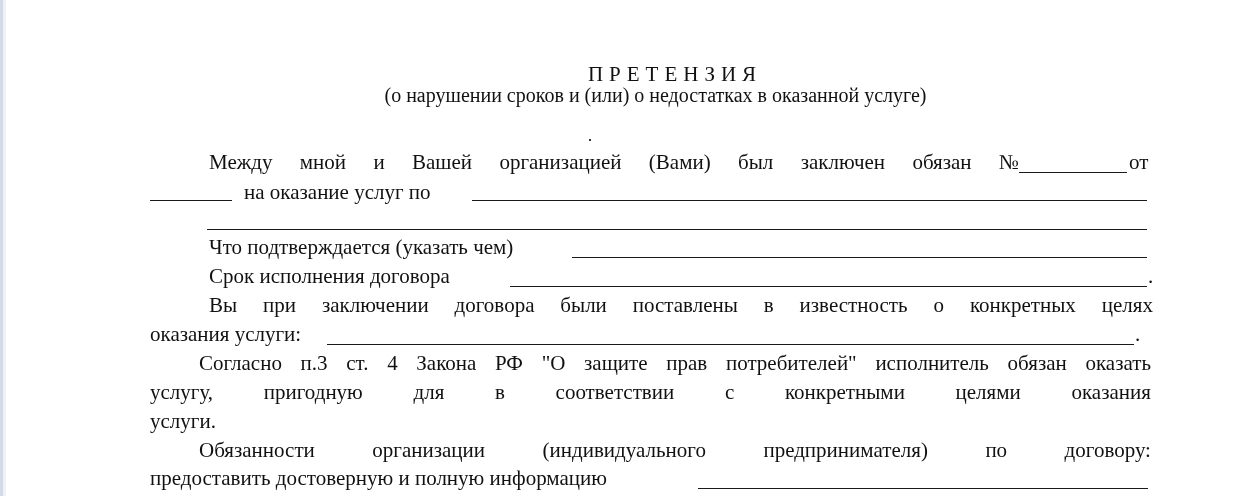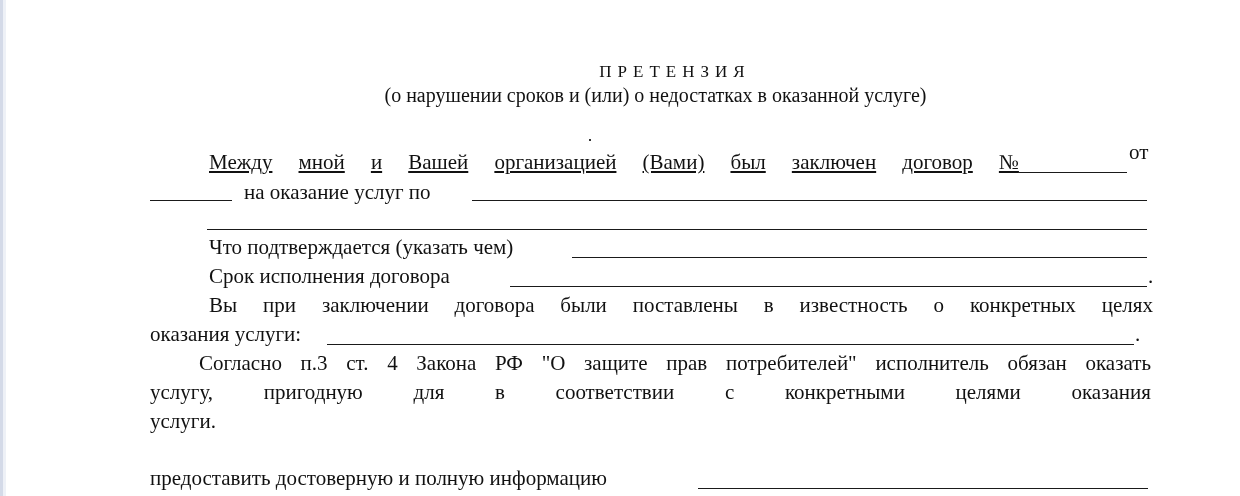--- a/index.html
+++ b/index.html
@@ -39,21 +39,21 @@
       white-space: nowrap;
     }
     .title {
       position: absolute;
       top: 62px;
       left: 0;
       width: 1240px;
       padding-left: 110px;
       box-sizing: border-box;
       text-align: center;
-      font-size: 17px;
+      font-size: 21px;
       letter-spacing: 6px;
     }
     .subtitle {
       position: absolute;
       top: 84px;
       left: 0;
       width: 1240px;
       padding-left: 71px;
       box-sizing: border-box;
       text-align: center;
@@ -80,34 +80,34 @@
 
 <div class="left-edge"></div>
 <div class="left-edge2"></div>
 
 <div class="page">
 
   <div class="title">ПРЕТЕНЗИЯ</div>
   <div class="subtitle">(о нарушении сроков и (или) о недостатках в оказанной услуге)</div>
   <div class="dot"></div>
 
-  <div class="line jrow" style="top:150px; left:209px; width:810px;text-decoration:underline;">
+  <div class="line jrow" style="top:150px; left:209px; width:810px;">
     <span>Между</span>
     <span>мной</span>
     <span>и</span>
     <span> Вашей</span>
     <span>организацией</span>
     <span>(Вами)</span>
     <span>был</span>
     <span>заключен</span>
-    <span>договор</span>
+    <span>обязан</span>
     <span>№</span>
   </div>
   <div class="uline" style="left:1019px; top:172px; width:108px;"></div>
-  <div class="line" style="top:140px; left:1129px;">от</div>
+  <div class="line" style="top:150px; left:1129px;">от</div>
 
   <div class="uline" style="left:150px; top:200px; width:82px;"></div>
   <div class="line" style="top:180px; left:244px;">на оказание  услуг по</div>
   <div class="uline" style="left:472px; top:200px; width:675px;"></div>
 
   <div class="uline" style="left:207px; top:229px; width:940px;"></div>
 
   <div class="line" style="top:235px; left:209px;">Что подтверждается (указать чем)</div>
   <div class="uline" style="left:572px; top:257px; width:575px;"></div>
 
@@ -142,17 +142,25 @@
     <span>в</span>
     <span>соответствии</span>
     <span>с</span>
     <span>конкретными</span>
     <span>целями</span>
     <span>оказания</span>
   </div>
 
   <div class="line" style="top:409px; left:150px;">услуги.</div>
 
+  <div class="line jrow" style="top:438px; left:199px; width:952px;">
+    <span>Обязанности</span>
+    <span>организации</span>
+    <span>(индивидуального</span>
+    <span>предпринимателя)</span>
+    <span>по</span>
+    <span>договору:</span>
+  </div>
 
   <div class="line" style="top:466px; left:150px;">предоставить достоверную и полную информацию</div>
   <div class="uline" style="left:698px; top:488px; width:450px;"></div>
 
 </div>
 
 </body></html>

